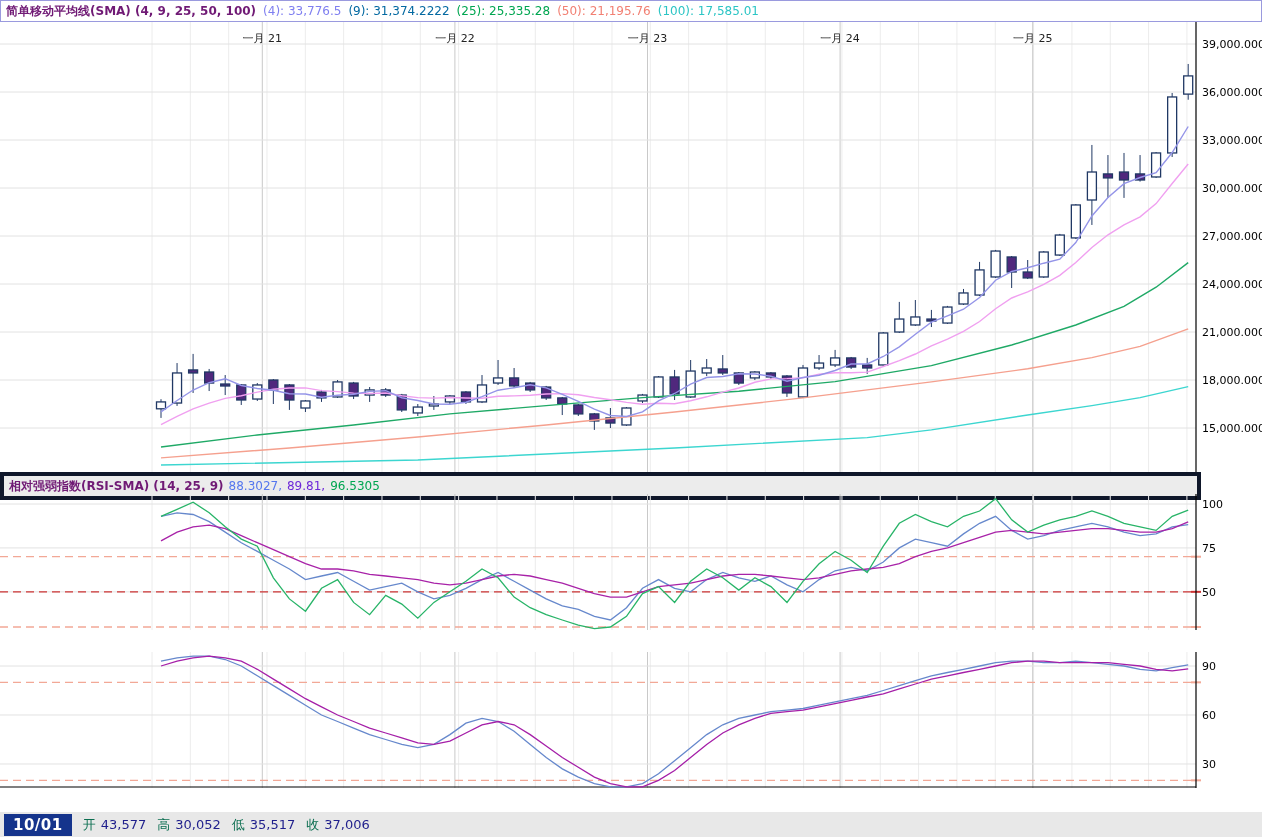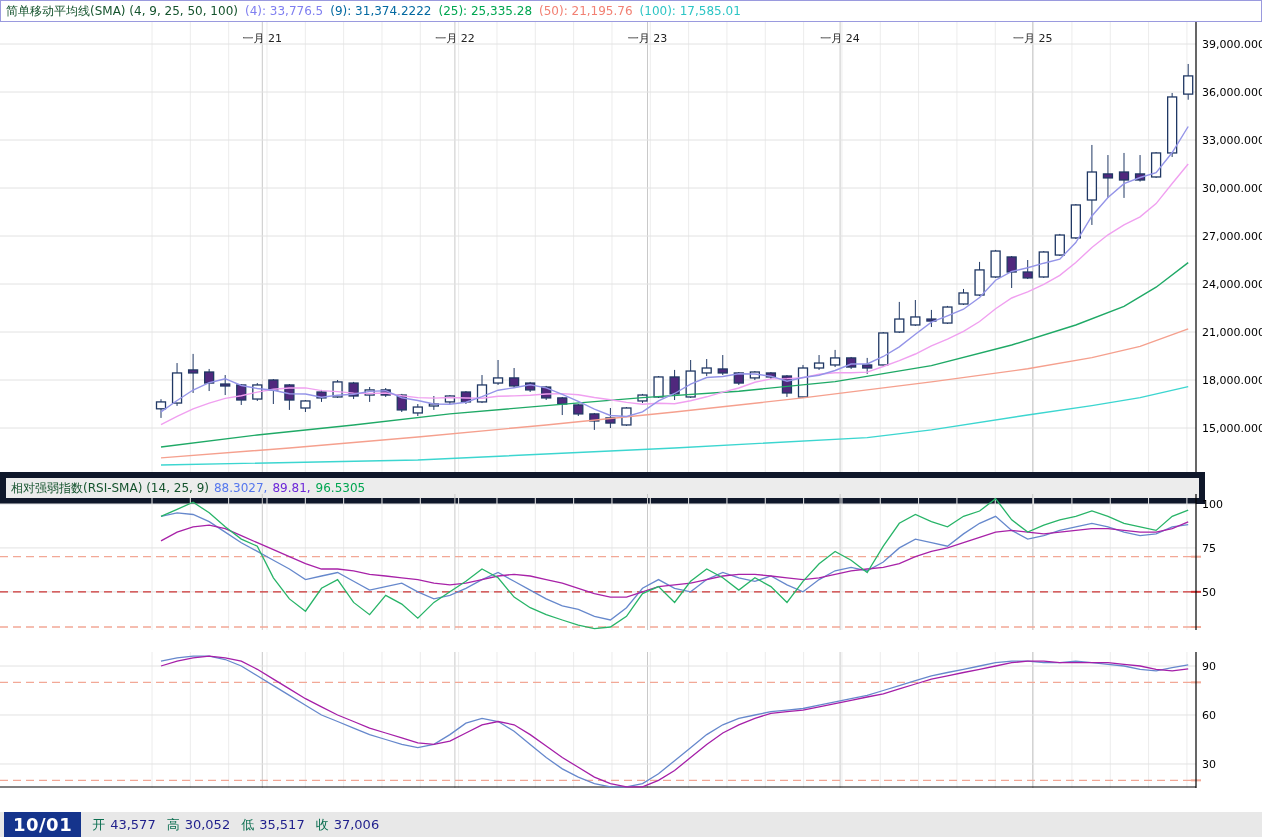--- a/index.html
+++ b/index.html
@@ -1,29 +1,29 @@
 <!DOCTYPE html>
 <html><head>
 <meta charset="utf-8">
 <style>
   html,body{margin:0;padding:0;background:#fff;}
   .page{position:relative;width:1262px;height:837px;background:#fff;overflow:hidden;
         font-family:"DejaVu Sans",sans-serif;}
   .hdr{position:absolute;left:0;height:20px;display:flex;align-items:center;
        font-size:12px;padding-left:5px;white-space:pre;}
   .hdr1{top:0;width:1255px;background:#ffffff;border:1px solid #9a9ade;}
-  .hdr2{width:1188px;background:#ececec;border:6px solid #0f172a;}
-  .navy{color:#14532d;}
+  .hdr2{width:1188px;background:#ececec;border:4px solid #0f172a;}
+  .navy{color:#701a75;font-weight:bold;}
   .seg{margin-left:7px;}
   .segv{margin-left:5px;}
   svg{position:absolute;left:0;display:block;}
   .statusbar{position:absolute;left:0;top:812px;width:1262px;height:25px;background:#e8e8e8;
              display:flex;align-items:center;font-size:13px;}
   .badge{background:#15348c;color:#fff;font-weight:bold;padding:2px 9px;margin-left:4px;
-         font-size:18px;letter-spacing:.5px;}
+         font-size:15px;letter-spacing:.5px;}
   .lbl{color:#0b6e50;margin-left:11px;}
   .val{color:#1f1f8c;margin-left:5px;}
 </style>
 </head>
 <body>
 
 <div class="page">
 
   <div class="hdr hdr1" style="top:0">
     <span class="navy">简单移动平均线(SMA) (4, 9, 25, 50, 100)</span>

